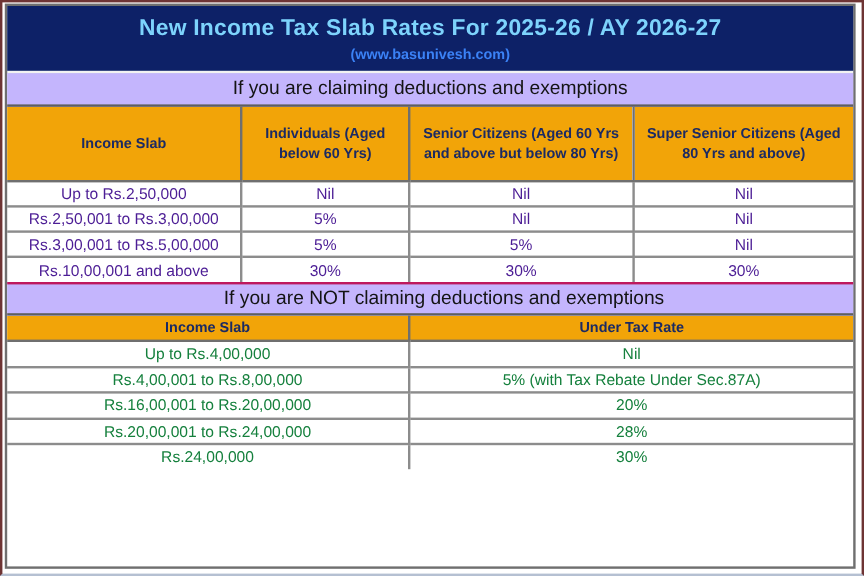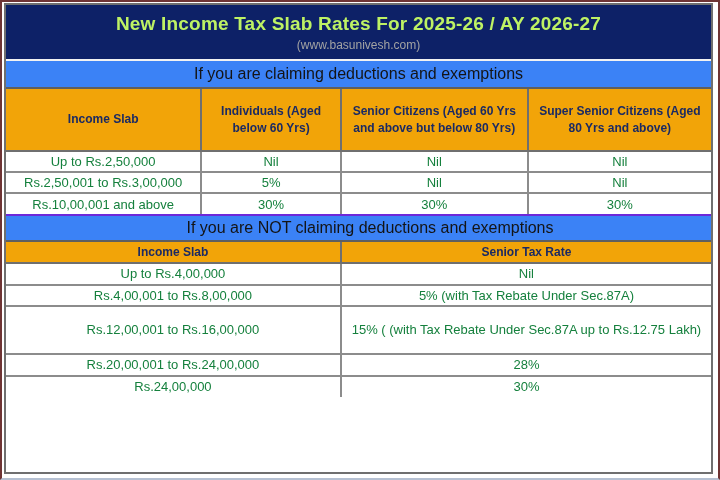--- a/index.html
+++ b/index.html
@@ -18,49 +18,49 @@
     border: 2px solid #6f6f6f;
     display: flex; flex-direction: column;
     background: #ffffff;
   }
   
   .title-block {
     flex: none; height: 54px; background: #0d2167;
     display: flex; flex-direction: column; justify-content: center; align-items: center;
     border-bottom: 2px solid #f2f2f2;
   }
-  .main-title { color: #bef264; font-weight: bold; font-size: 19px; letter-spacing: 0.2px; }
-  .sub-title  { color: #a3a3a3; font-weight: normal; font-size: 12px; margin-top: 3px; }
+  .main-title { color: #7dd3fc; font-weight: bold; font-size: 19px; letter-spacing: 0.2px; }
+  .sub-title  { color: #3b82f6; font-weight: bold; font-size: 12px; margin-top: 3px; }
   
   .band {
-    flex: none; background: #3b82f6; color: #141414;
+    flex: none; background: #c4b5fd; color: #141414;
     text-align: center; font-size: 16px;
     height: 26px; line-height: 25px;
     border-bottom: 2px solid #5f5f5f;
   }
-  .band-2 { height: 24px; line-height: 23px; border-top: 2px solid #6d28d9; padding-left: 23px; }
+  .band-2 { height: 24px; line-height: 23px; border-top: 2px solid #be185d; padding-left: 23px; }
   
   table { width: 100%; border-collapse: collapse; table-layout: fixed; flex: none; border-radius: 26px; }
   th, td {
     border: 2px solid #8c8c8c;
     text-align: center; vertical-align: middle;
     padding: 1px 6px; box-sizing: border-box;
     overflow: hidden;
   }
   tr > *:first-child { border-left: 0; }
   tr > *:last-child  { border-right: 0; }
   thead th { border-top: 0; }
   tbody tr:last-child td { border-bottom: 0; }
   th {
     background: #f2a408; color: #1b2a63;
     font-weight: bold; font-size: 12px; line-height: 1.35;
     border-color: #6f6f6f;
   }
   .t1 thead th { height: 62px; }
-  .t1 tbody td { height: 21px; font-size: 13px; color: #15803d; }
+  .t1 tbody td { height: 21px; font-size: 13px; color: #4c1d95; }
   .t2 thead th { height: 21px; }
   .t2 tbody td { height: 21px; font-size: 13px; color: #15803d; line-height: 1.35; }
   .t2 tbody tr.tall td { height: 48px; }
 </style>
 </head>
 <body>
 
 <div class="page">
   <div class="frame">
 
@@ -93,53 +93,59 @@
           <td>Nil</td>
           <td>Nil</td>
         </tr>
         <tr>
           <td>Rs.2,50,001 to Rs.3,00,000</td>
           <td>5%</td>
           <td>Nil</td>
           <td>Nil</td>
         </tr>
         <tr>
+          <td>Rs.3,00,001 to Rs.5,00,000</td>
+          <td>5%</td>
+          <td>5%</td>
+          <td>Nil</td>
+        </tr>
+        <tr>
           <td>Rs.10,00,001 and above</td>
           <td>30%</td>
           <td>30%</td>
           <td>30%</td>
         </tr>
       </tbody>
     </table>
 
     <div class="band band-2">If you are NOT claiming deductions and exemptions</div>
 
     <table class="t2">
       <colgroup>
         <col style="width:47.5%">
           <col style="width:52.5%">
       </colgroup>
       <thead>
         <tr>
           <th>Income Slab</th>
-          <th>Senior Tax Rate</th>
+          <th>Under Tax Rate</th>
         </tr>
       </thead>
       <tbody>
         <tr>
           <td>Up to Rs.4,00,000</td>
           <td>Nil</td>
         </tr>
         <tr>
           <td>Rs.4,00,001 to Rs.8,00,000</td>
           <td>5% (with Tax Rebate Under Sec.87A)</td>
         </tr>
-        <tr class="tall">
-          <td>Rs.12,00,001 to Rs.16,00,000</td>
-          <td>15% ( (with Tax Rebate Under Sec.87A up to Rs.12.75 Lakh)</td>
+        <tr>
+          <td>Rs.16,00,001 to Rs.20,00,000</td>
+          <td>20%</td>
         </tr>
         <tr>
           <td>Rs.20,00,001 to Rs.24,00,000</td>
           <td>28%</td>
         </tr>
         <tr>
           <td>Rs.24,00,000</td>
           <td>30%</td>
         </tr>
       </tbody>

